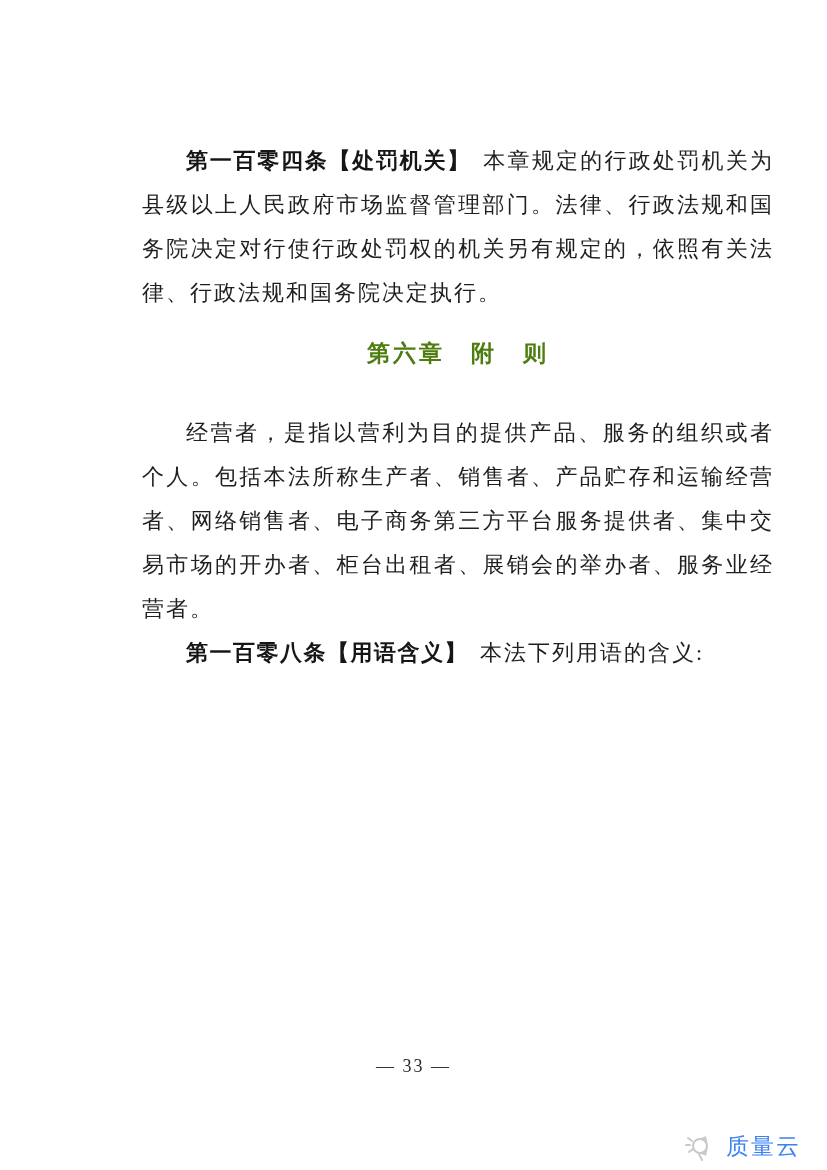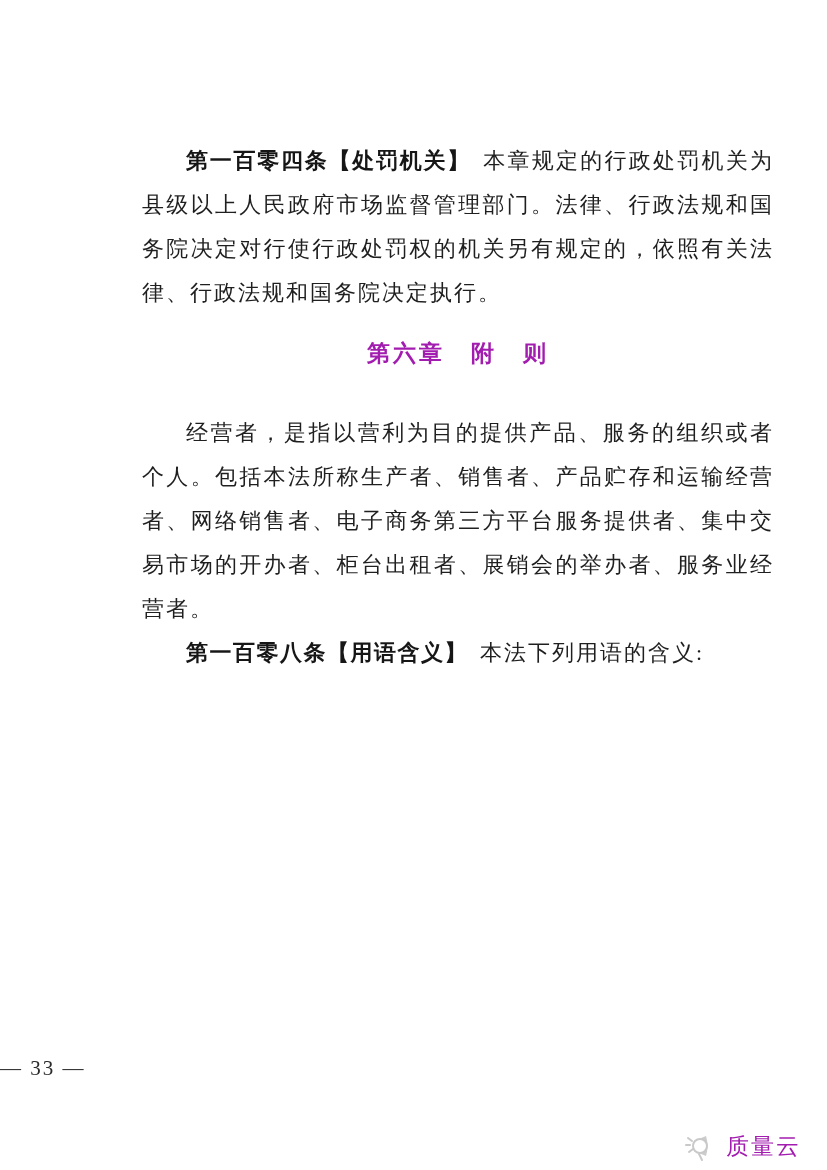--- a/index.html
+++ b/index.html
@@ -40,40 +40,40 @@
   }
   h2.chapter {
     margin: 16px 0 36px 0;
     font-family: "Liberation Sans", "DejaVu Sans", sans-serif;
     font-weight: 700;
     font-size: 23px;
     line-height: 44px;
     text-align: center;
     text-indent: 0;
     letter-spacing: 3px;
-    color: #a21caf;
+    color: #4d7c0f;
   }
   .page-number {
     position: absolute;
     left: 0;
     top: 1056px;
     width: 827px;
-    text-align: left;
-    font-size: 21px;
+    text-align: center;
+    font-size: 18px;
     letter-spacing: 2px;
     color: #2b2b2b;
   }
   .watermark {
     position: absolute;
     right: 26px;
     bottom: 8px;
     display: flex;
     align-items: center;
     gap: 8px;
-    color: #a21caf;
+    color: #3b82f6;
     font-size: 23px;
     font-family: "Liberation Sans", "DejaVu Sans", sans-serif;
     letter-spacing: 2px;
     user-select: none;
   }
   .watermark svg { display: block; }
 </style>
 </head>
 <body>
 

